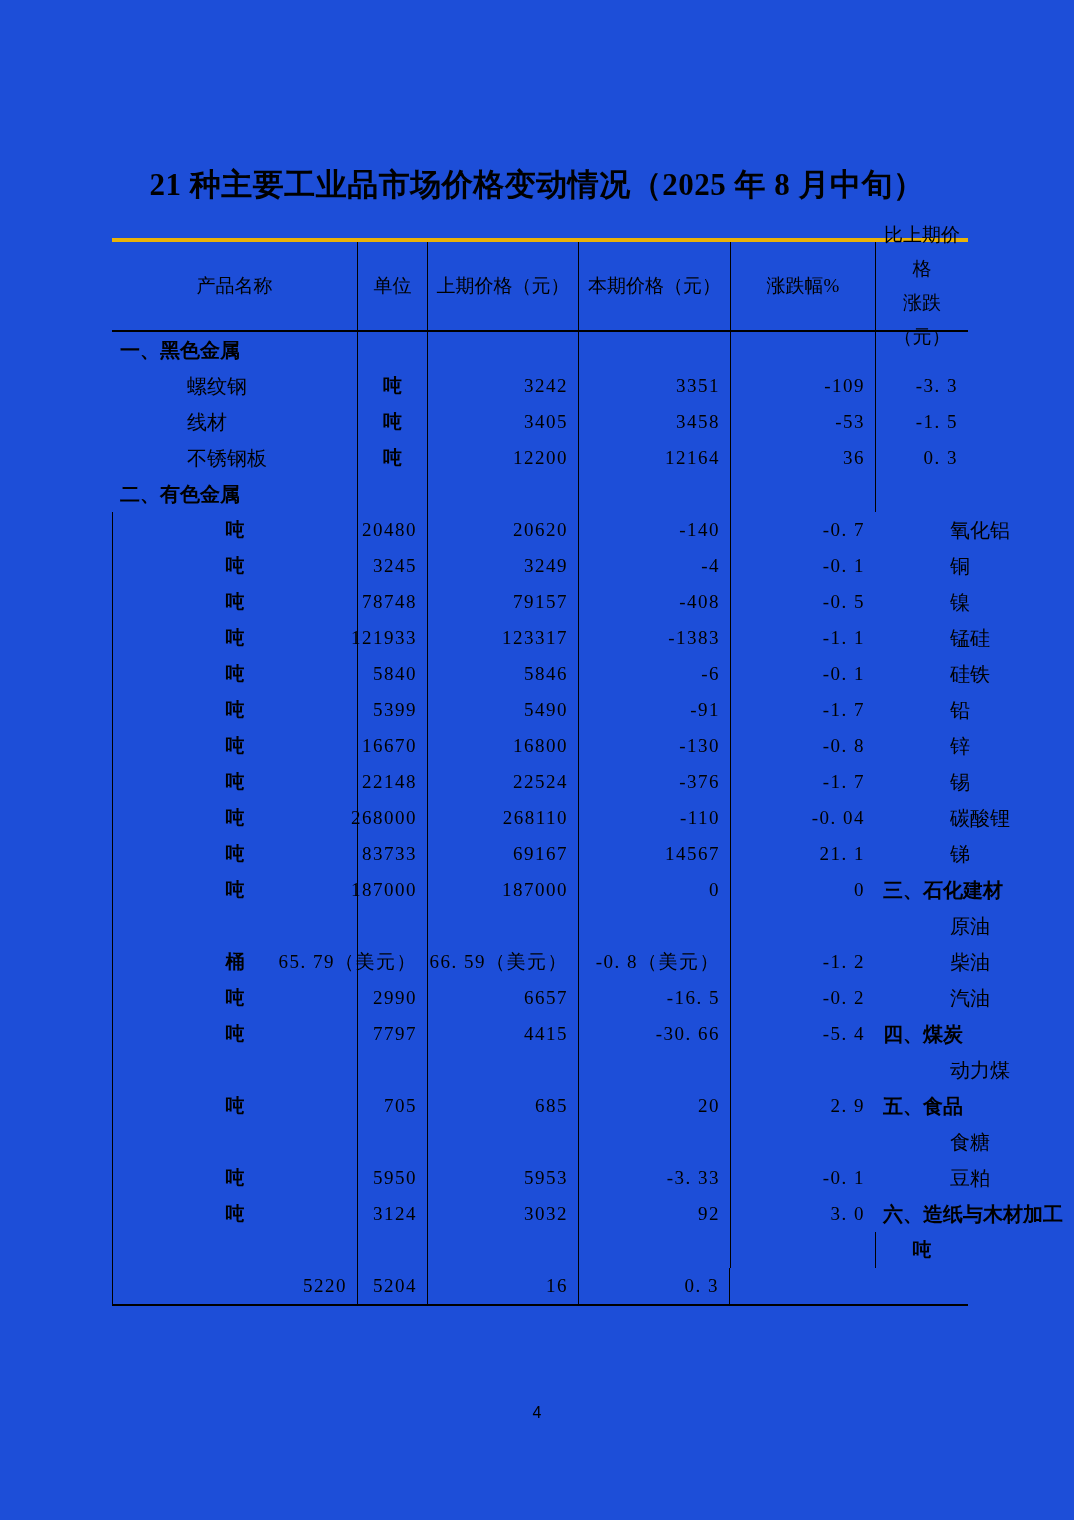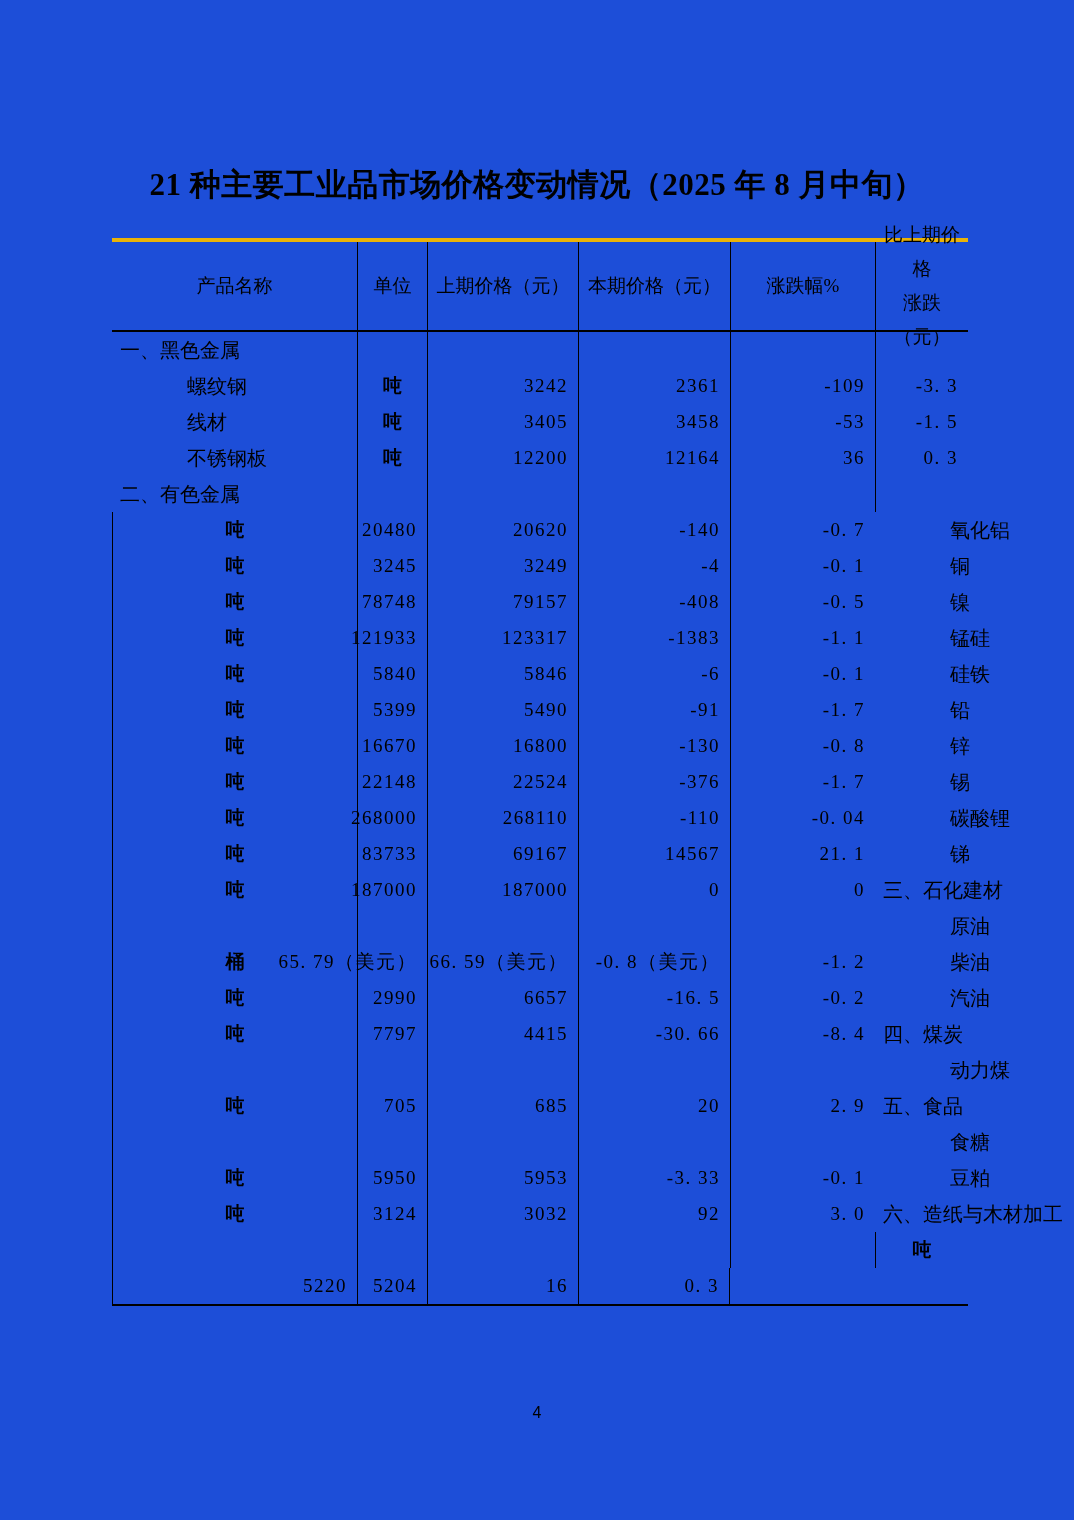--- a/index.html
+++ b/index.html
@@ -60,21 +60,21 @@
   
   .bl { border-left: 1px solid #000; }
   .col-name {
     padding-left: 75px;
     font-family: "Liberation Sans", "DejaVu Sans", sans-serif;
     font-weight: 400;
     font-size: 20px;
   }
   .cell.section-label {
     padding-left: 8px;
-    font-weight: 400;
+    font-weight: 700;
   }
   .col-unit {
     justify-content: center;
     font-family: "Liberation Sans", "DejaVu Sans", sans-serif;
     font-weight: 700;
     font-size: 19px;
   }
   .num {
     justify-content: flex-end;
     padding-right: 10px;
@@ -109,21 +109,21 @@
 
   <div class="cell col-name section-label">一、黑色金属</div>
       <div class="cell col-unit bl"></div>
       <div class="cell num bl"></div>
       <div class="cell num bl"></div>
       <div class="cell num bl"></div>
       <div class="cell num bl"></div>
       <div class="cell col-name">螺纹钢</div>
       <div class="cell col-unit bl">吨</div>
       <div class="cell num bl">3242</div>
-      <div class="cell num bl">2361</div>
+      <div class="cell num bl">3351</div>
       <div class="cell num bl">-109</div>
       <div class="cell num bl">-3. 3</div>
       <div class="cell col-name">线材</div>
       <div class="cell col-unit bl">吨</div>
       <div class="cell num bl">3405</div>
       <div class="cell num bl">3458</div>
       <div class="cell num bl">-53</div>
       <div class="cell num bl">-1. 5</div>
       <div class="cell col-name">不锈钢板</div>
       <div class="cell col-unit bl">吨</div>
@@ -218,21 +218,21 @@
       <div class="cell col-unit bl">吨</div>
       <div class="cell num bl">2990</div>
       <div class="cell num bl">6657</div>
       <div class="cell num bl">-16. 5</div>
       <div class="cell num bl">-0. 2</div>
       <div class="cell col-name">汽油</div>
       <div class="cell col-unit bl">吨</div>
       <div class="cell num bl">7797</div>
       <div class="cell num bl">4415</div>
       <div class="cell num bl">-30. 66</div>
-      <div class="cell num bl">-8. 4</div>
+      <div class="cell num bl">-5. 4</div>
       <div class="cell col-name section-label">四、煤炭</div>
       <div class="cell col-unit bl"></div>
       <div class="cell num bl"></div>
       <div class="cell num bl"></div>
       <div class="cell num bl"></div>
       <div class="cell num bl"></div>
       <div class="cell col-name">动力煤</div>
       <div class="cell col-unit bl">吨</div>
       <div class="cell num bl">705</div>
       <div class="cell num bl">685</div>

